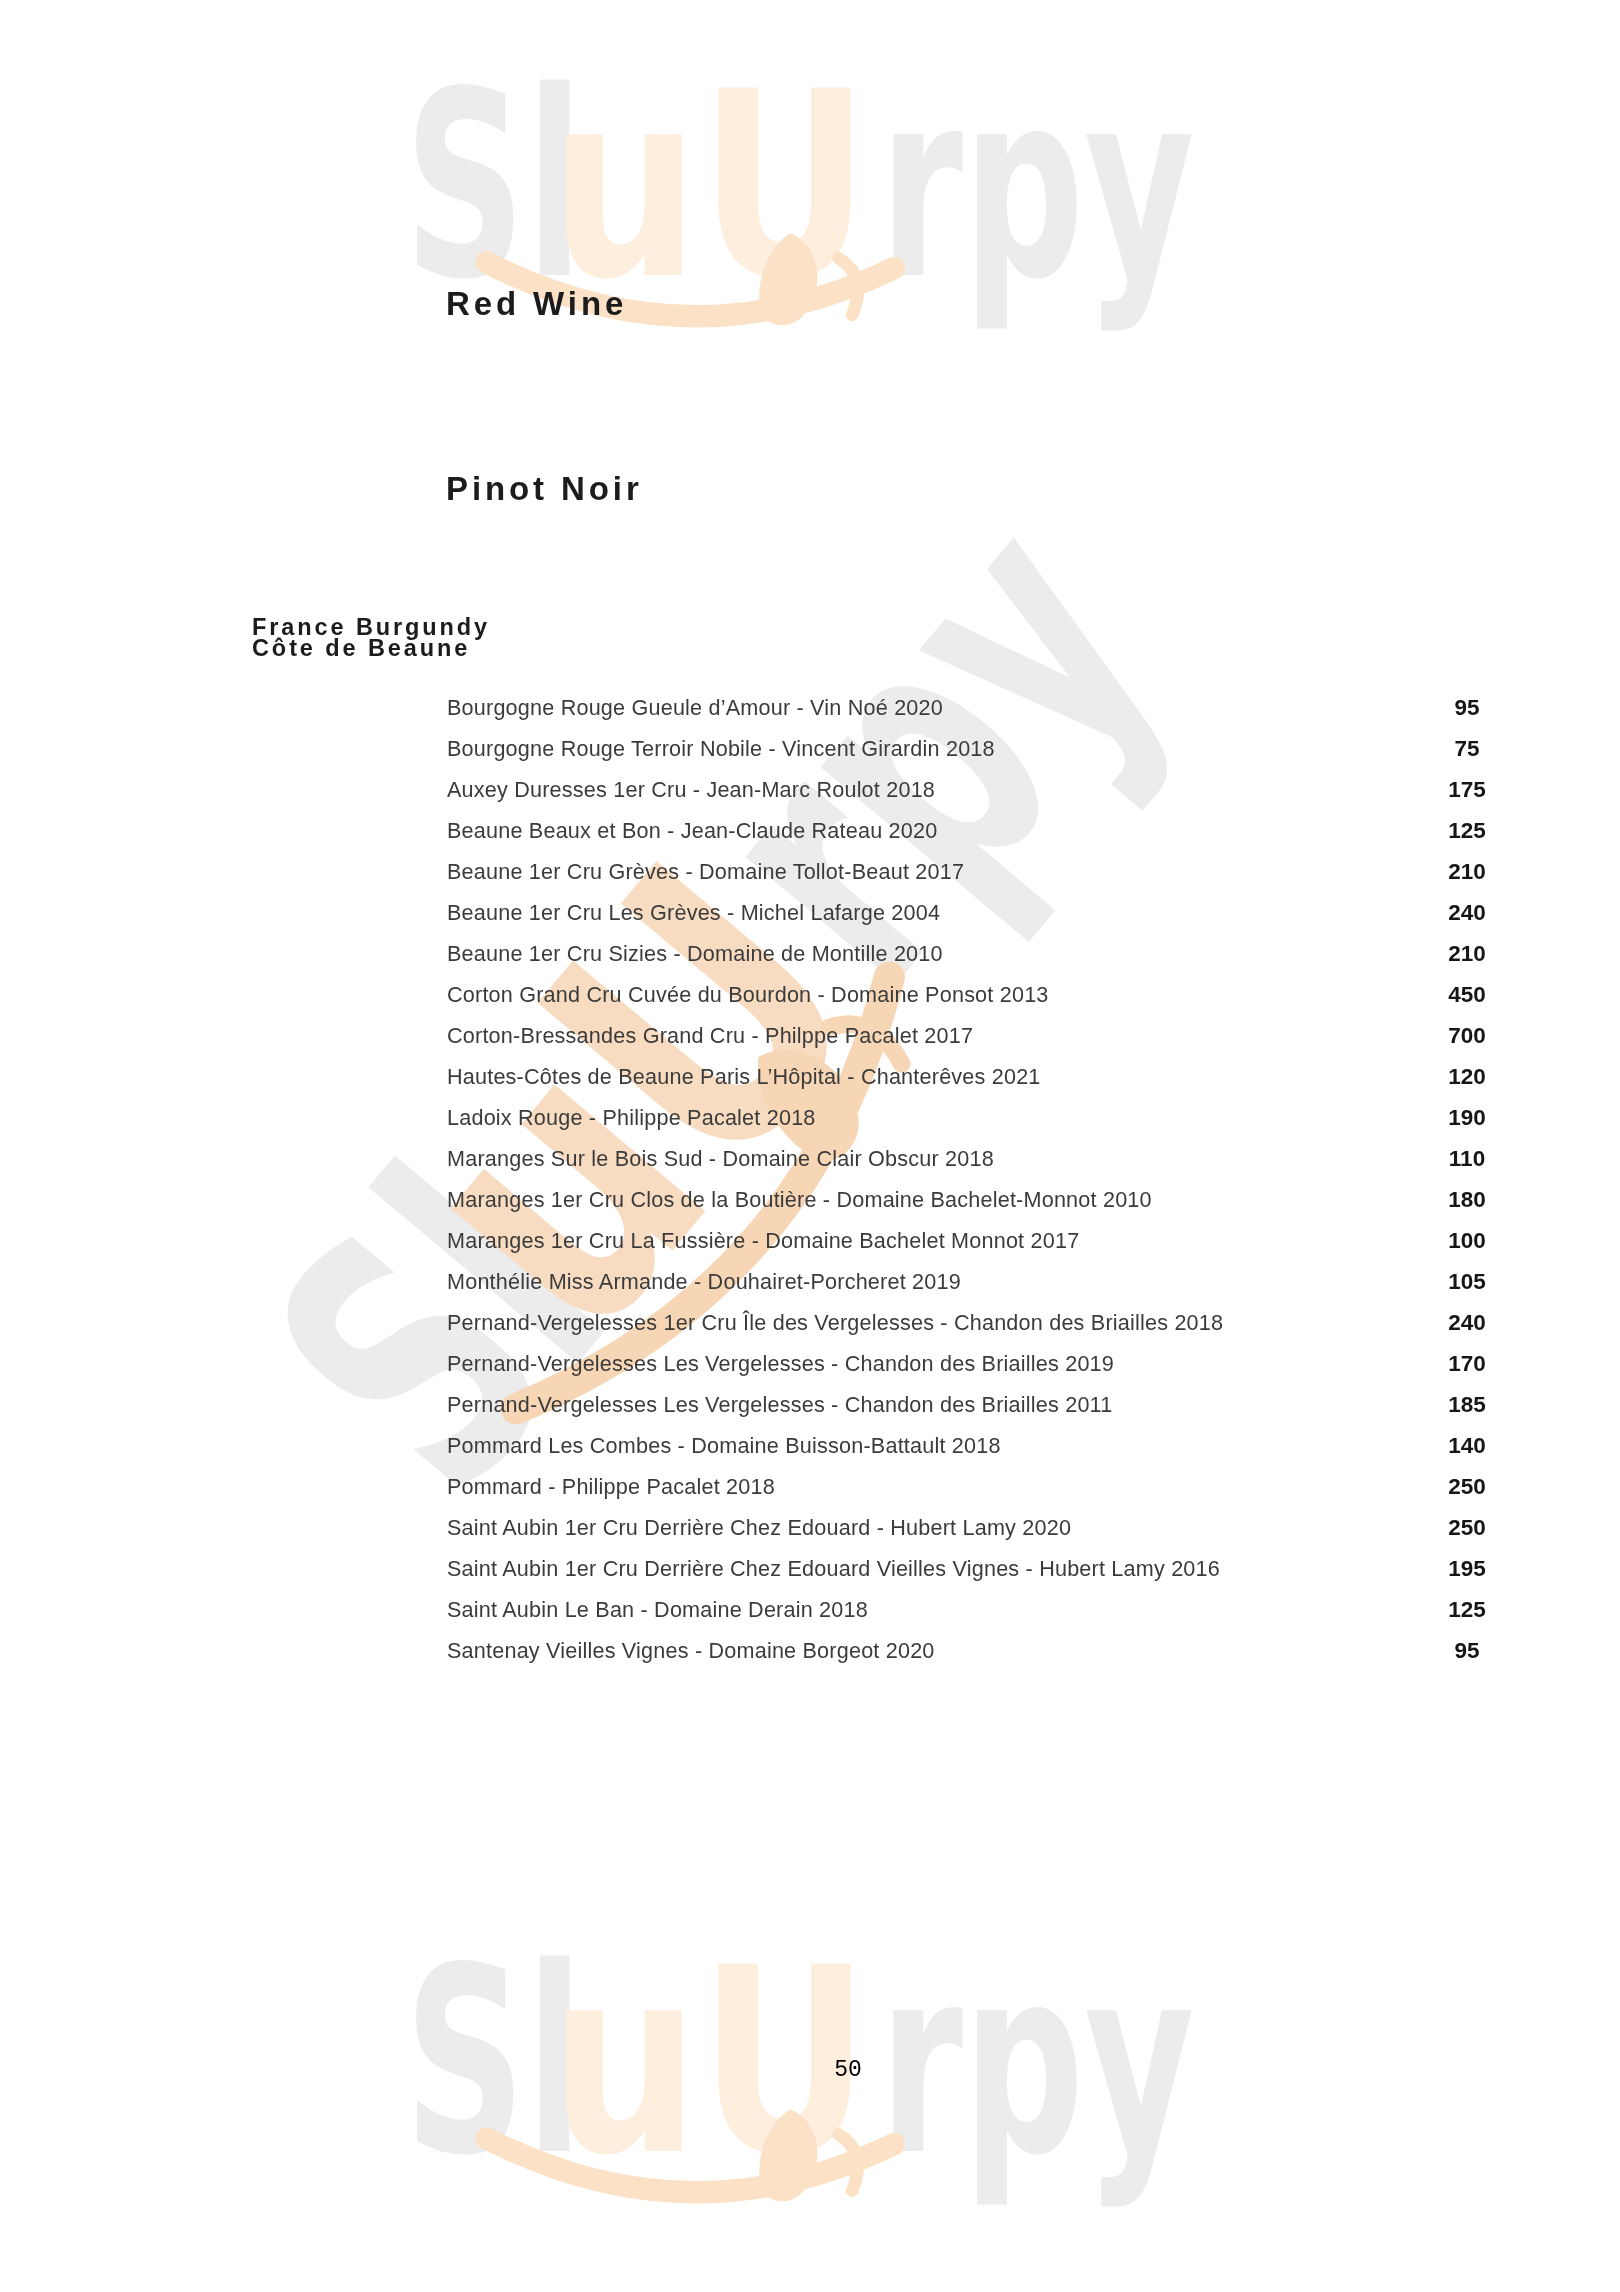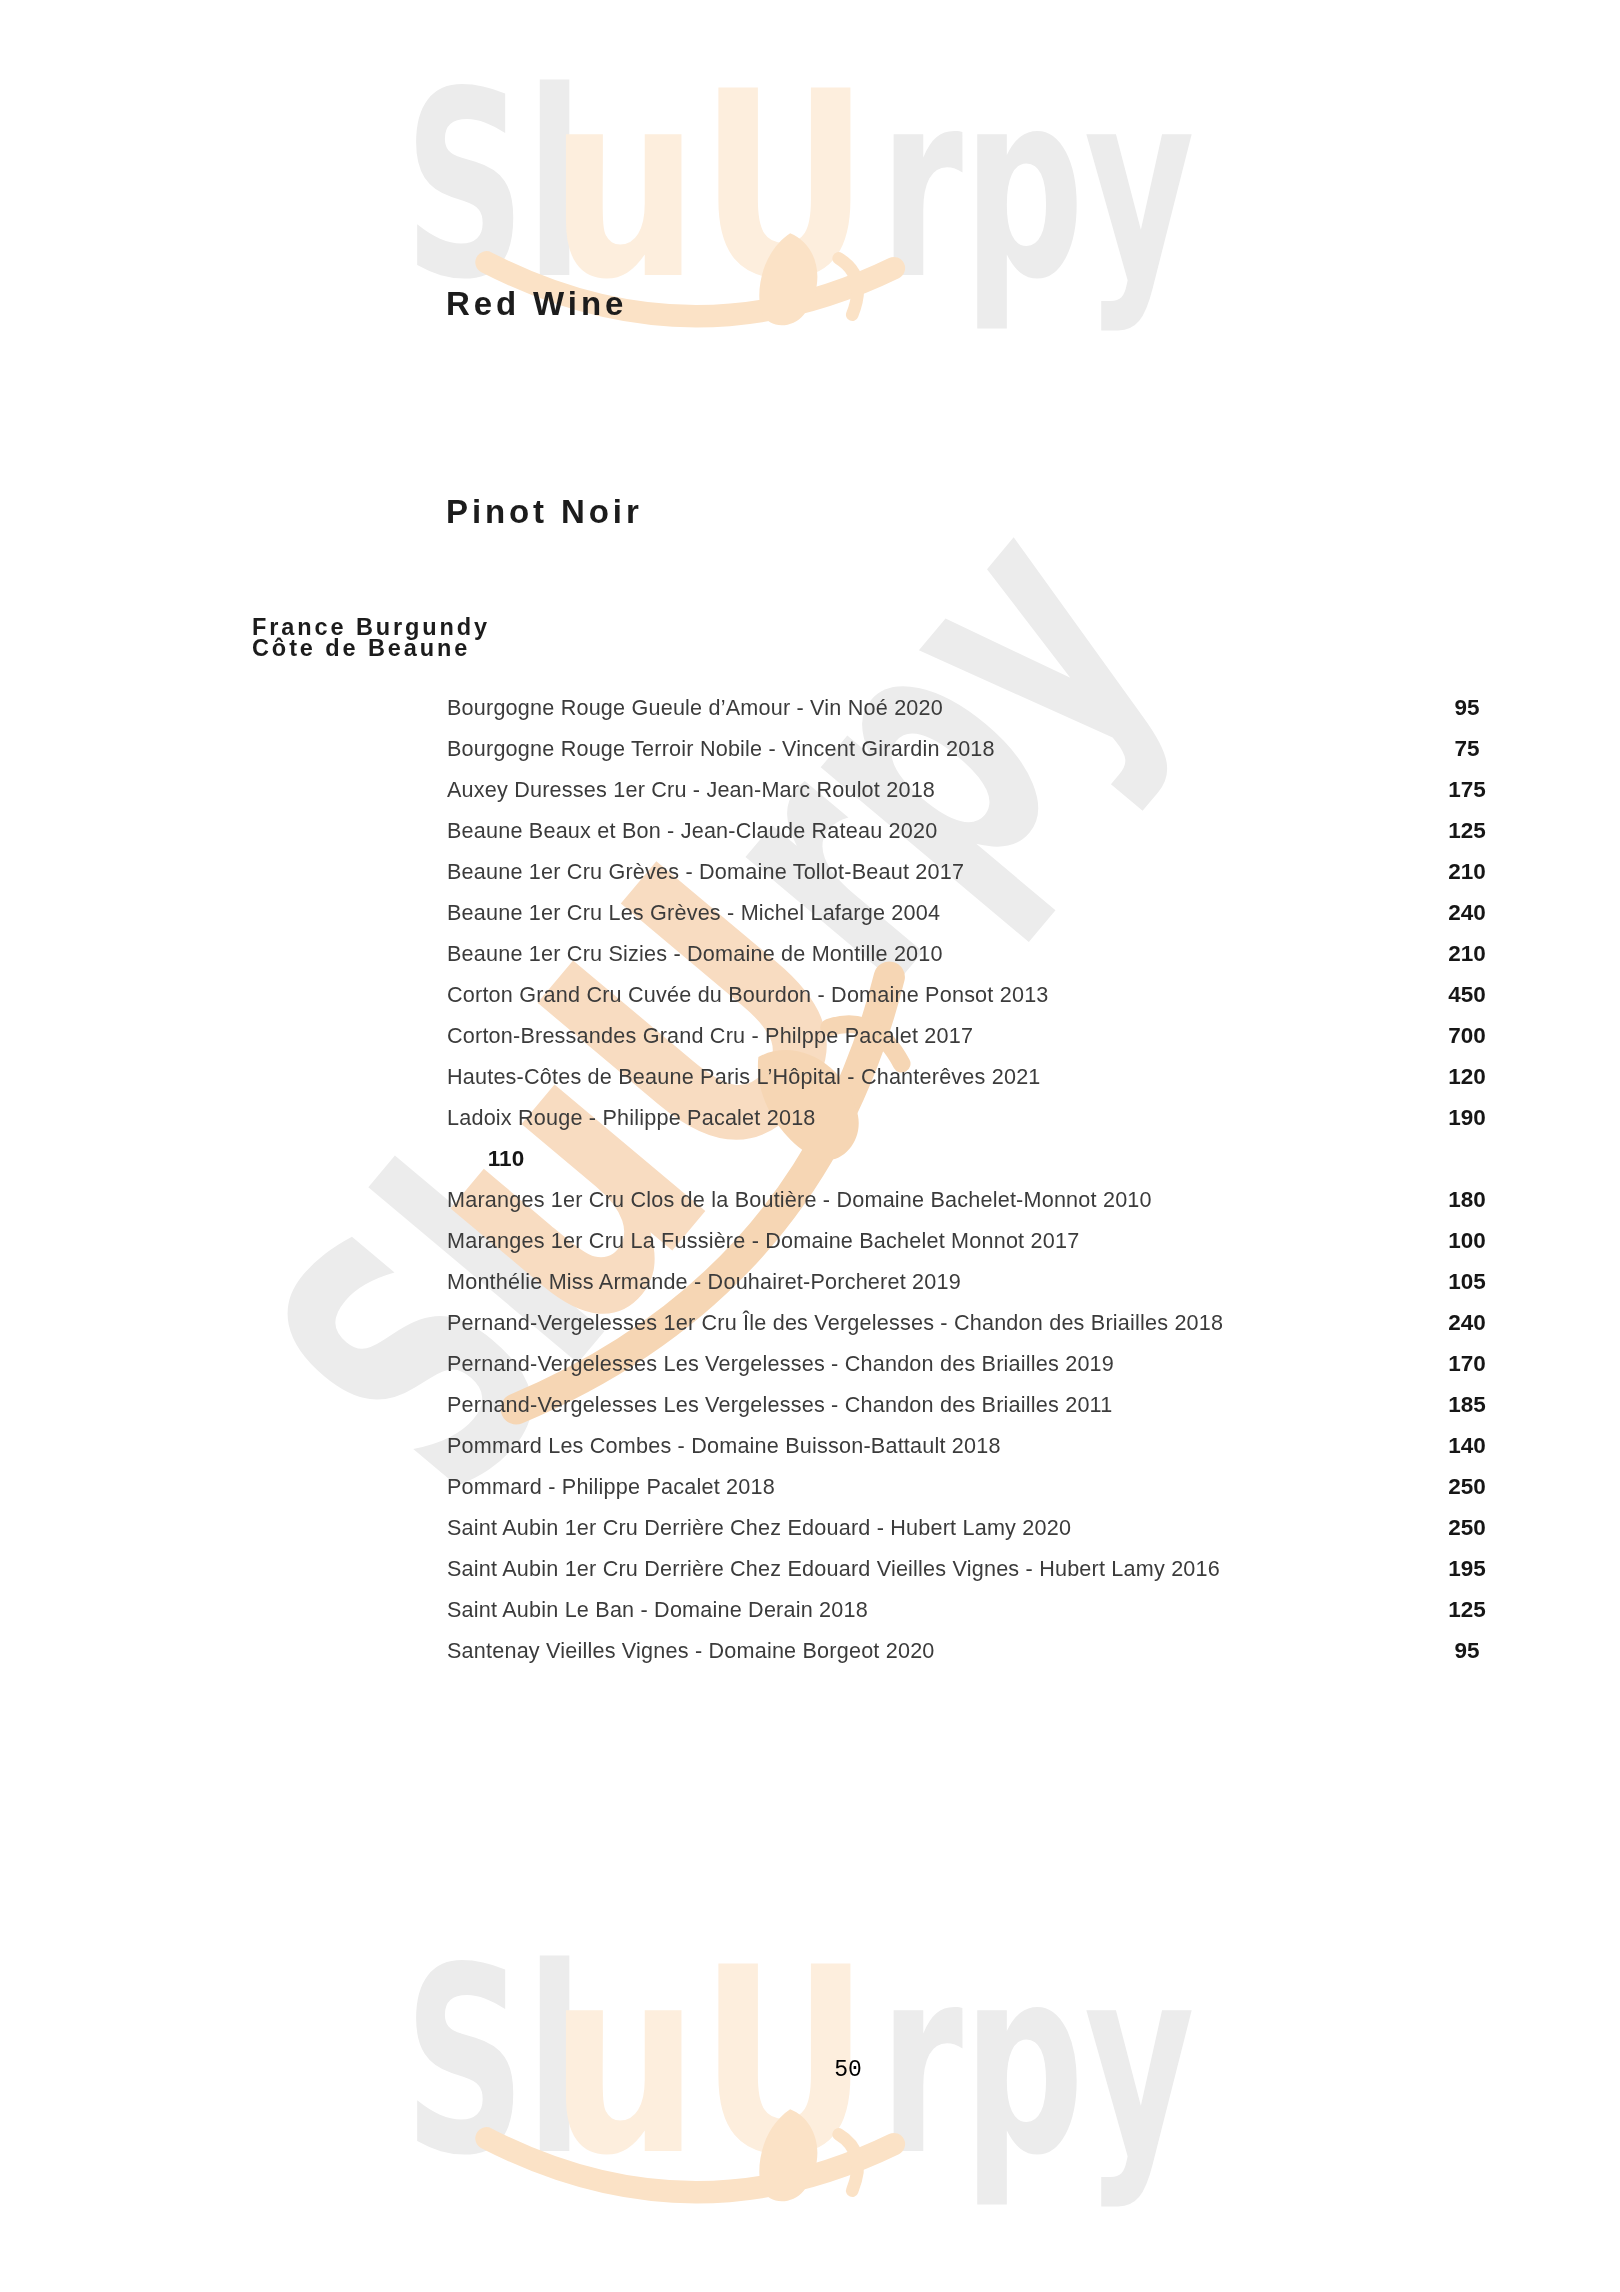--- a/index.html
+++ b/index.html
@@ -24,21 +24,21 @@
   }
   .wm text { font-family:"DejaVu Sans","Liberation Sans",sans-serif; font-weight:bold; }
 
   
   .content-el { position:absolute; z-index:1; white-space:nowrap; }
 
   .title, .grape {
     font-size:33px; font-weight:700; letter-spacing:3.9px; color:#1c1c1c;
   }
   .title { left:446px; top:285px; }
-  .grape { left:446px; top:493px; }
+  .grape { left:446px; top:470px; }
 
   .region, .subregion {
     font-size:23.5px; font-weight:700; letter-spacing:2.9px; color:#1c1c1c;
   }
   .region    { left:252px; top:573px;margin-top:41px; }
   .subregion { left:252px; top:635px; }
 
   .wine-list { position:absolute; left:447px; top:680px; width:1079px; z-index:1; }
   .wine-row  { display:flex; align-items:flex-end; height:41px; }
   .wine-name {
@@ -126,20 +126,21 @@
       </div>
     <div class="wine-row">
         <span class="wine-name">Hautes-Côtes de Beaune Paris L’Hôpital - Chanterêves 2021</span>
         <span class="wine-price">120</span>
       </div>
     <div class="wine-row">
         <span class="wine-name">Ladoix Rouge - Philippe Pacalet 2018</span>
         <span class="wine-price">190</span>
       </div>
     <div class="wine-row">
+        <span class="wine-name">Maranges Sur le Bois Sud - Domaine Clair Obscur 2018</span>
         <span class="wine-price">110</span>
       </div>
     <div class="wine-row">
         <span class="wine-name">Maranges 1er Cru Clos de la Boutière - Domaine Bachelet-Monnot 2010</span>
         <span class="wine-price">180</span>
       </div>
     <div class="wine-row">
         <span class="wine-name">Maranges 1er Cru La Fussière - Domaine Bachelet Monnot 2017</span>
         <span class="wine-price">100</span>
       </div>

